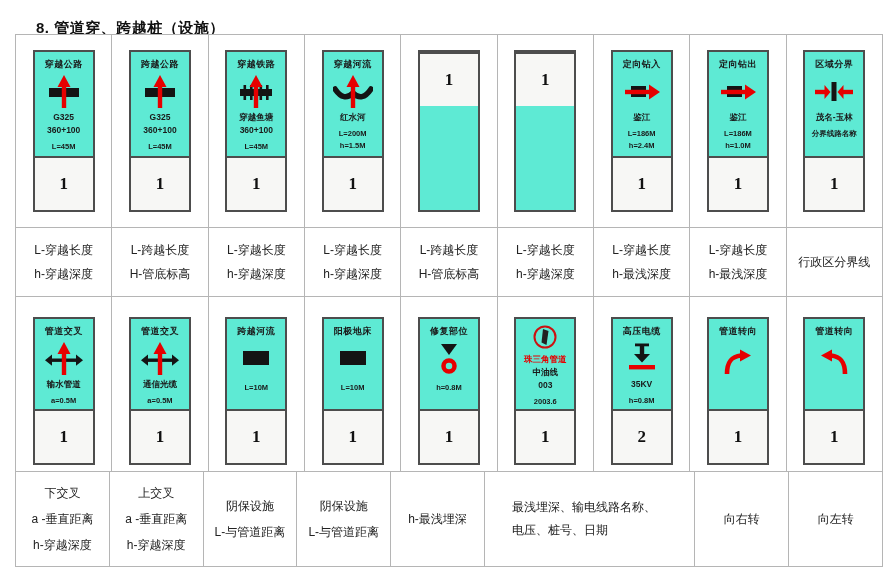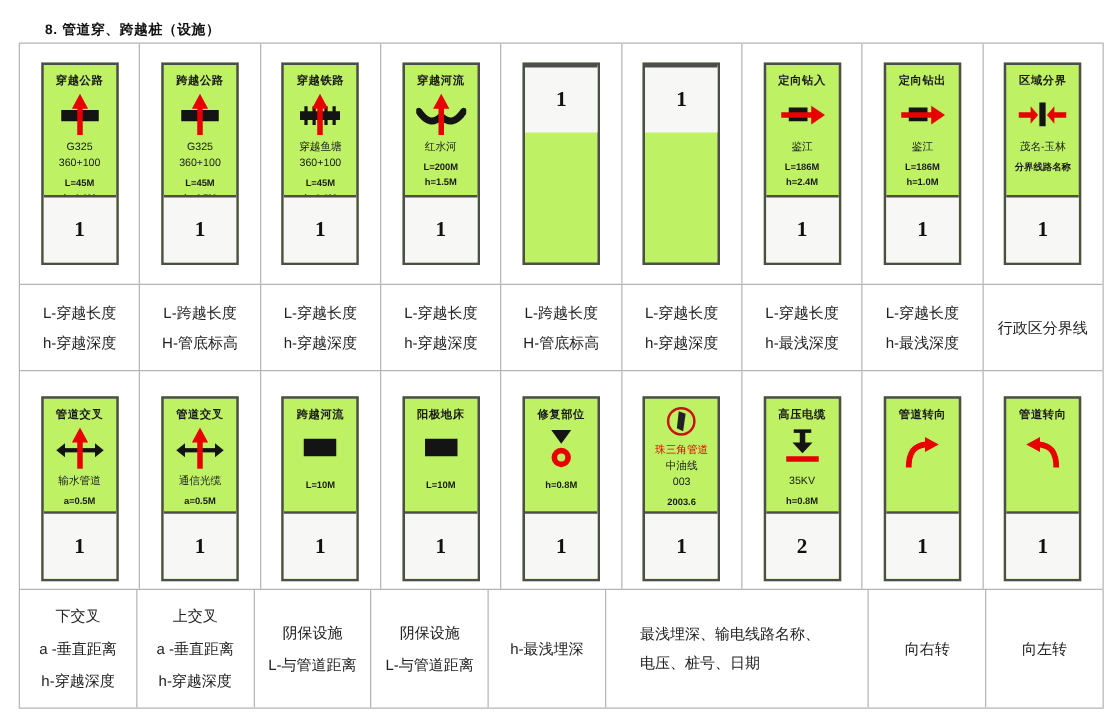--- a/index.html
+++ b/index.html
@@ -1,21 +1,21 @@
 <!DOCTYPE html>
 <html><head>
 <meta charset="utf-8">
 <style>
   html,body{margin:0;padding:0;background:#ffffff;}
   body{
     width:893px;height:582px;position:relative;overflow:hidden;
     font-family:"Liberation Sans","DejaVu Sans",sans-serif;color:#1a1a1a;
   }
   .page-title{
-    position:absolute;left:36px;top:9px;font-size:11px;font-weight:bold;color:#111;
+    position:absolute;left:36px;top:9px;font-size:15px;font-weight:bold;color:#111;
     letter-spacing:.5px;
   }
   .spec-table{
     position:absolute;left:15px;top:34px;width:866px;
     border:1px solid #b5b5b5;background:#fff;
   }
   .trow{display:flex;border-bottom:1px solid #b5b5b5;}
   .trow:last-child{border-bottom:none;}
   .row-posts-1{height:192px;}
   .row-desc-1{height:68px;}
@@ -24,30 +24,30 @@
   .tcell{
     flex:1 1 0;min-width:0;border-right:1px solid #b5b5b5;
     display:flex;flex-direction:column;align-items:center;justify-content:center;
     box-sizing:border-box;
   }
   .tcell:last-child{border-right:none;}
   .tcell.span2{flex:2 2 0;}
   
   .post-cell{justify-content:flex-start;}
   .post{
-    width:62px;border:2px solid #4d4d4d;background:#bef264;
+    width:62px;border:2px solid #4d4d4d;background:#5eead4;
     display:flex;flex-direction:column;box-sizing:border-box;
   }
   .row-posts-1 .post{height:162px;margin-top:15px;}
   .row-posts-2 .post{height:148px;margin-top:20px;}
   .post-top{flex:1;display:flex;flex-direction:column;align-items:center;overflow:hidden;}
   .post-title{font-size:9px;font-weight:bold;margin-top:6px;white-space:nowrap;letter-spacing:.5px;}
   .post-icon{margin-top:3px;}
   .post-icon svg{display:block;}
-  .post-line{font-size:8.5px;font-weight:normal;margin-top:2px;line-height:1.3;white-space:nowrap;}
+  .post-line{font-size:8.5px;font-weight:bold;margin-top:2px;line-height:1.3;white-space:nowrap;}
   .post-line.red{color:#e60000;}
   .post-smalls{margin-top:5px;}
   .post-small{font-size:7.5px;font-weight:bold;line-height:1.55;text-align:center;white-space:nowrap;}
   .post-num{
     height:52px;flex:0 0 52px;border-top:2px solid #4d4d4d;background:#f7f7f5;
     display:flex;align-items:center;justify-content:center;
     font-family:"Liberation Serif","DejaVu Serif",serif;
     font-size:17px;font-weight:bold;color:#111;
   }
   

